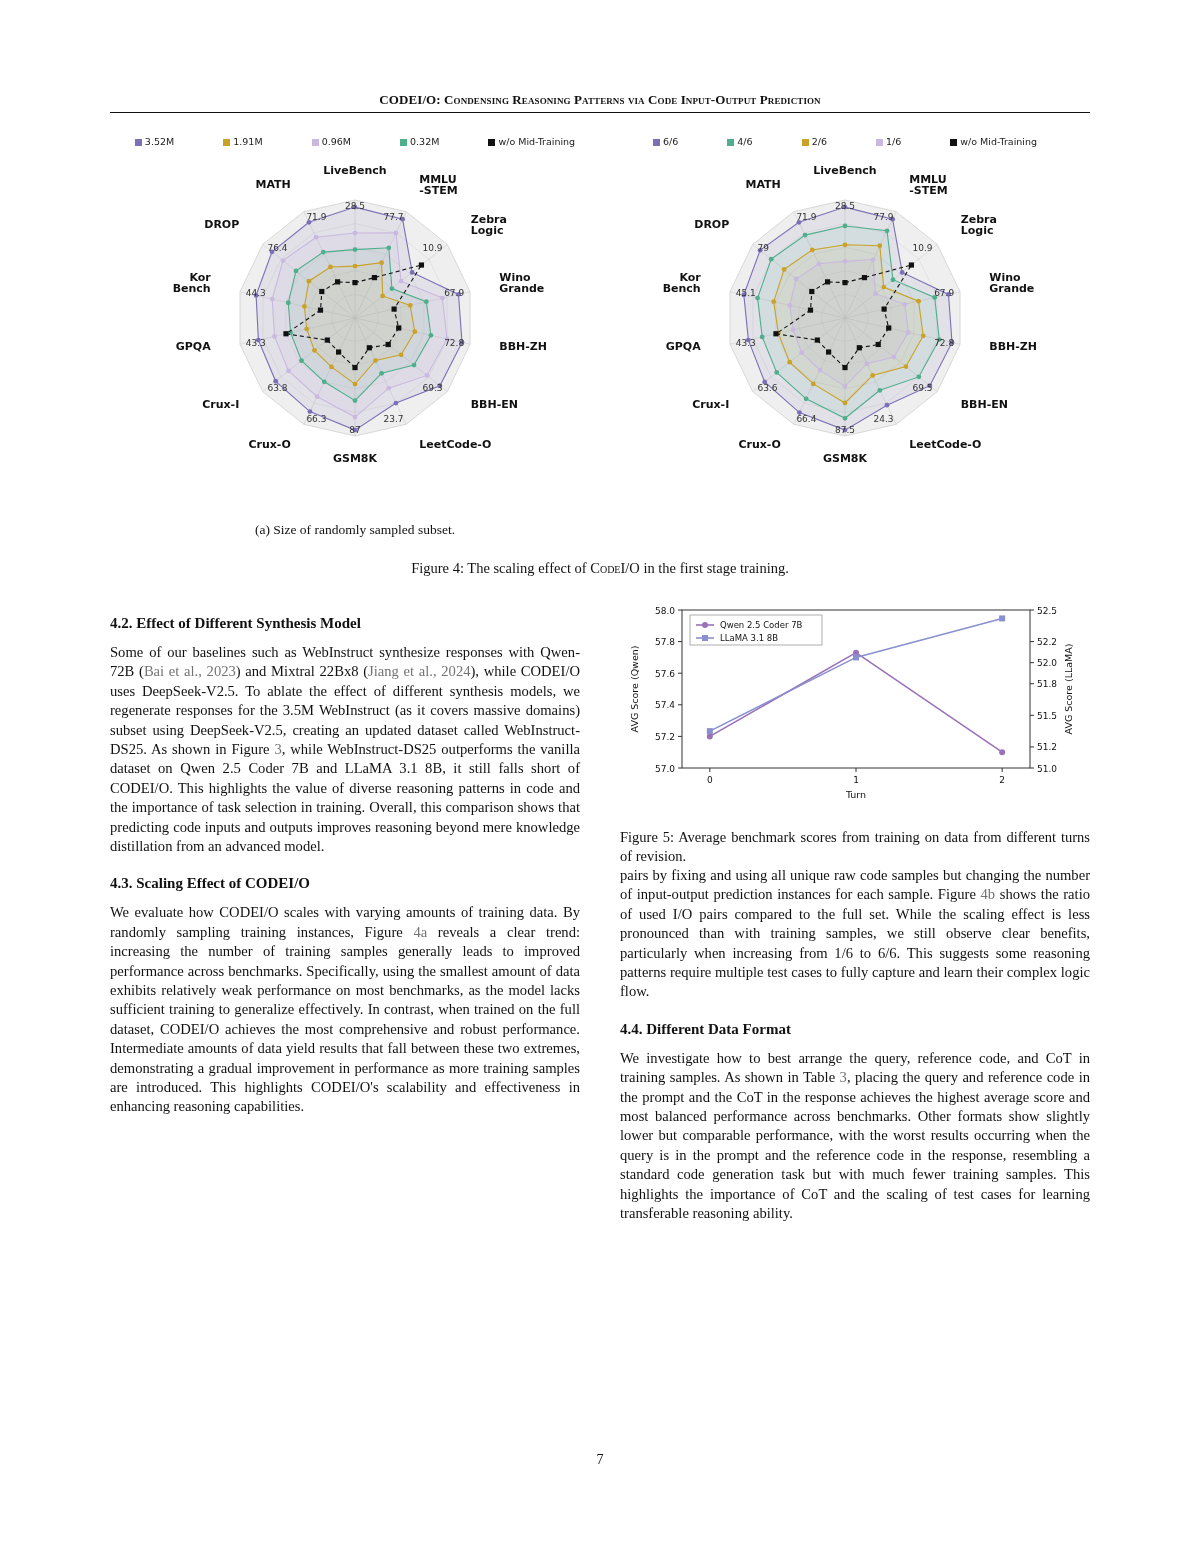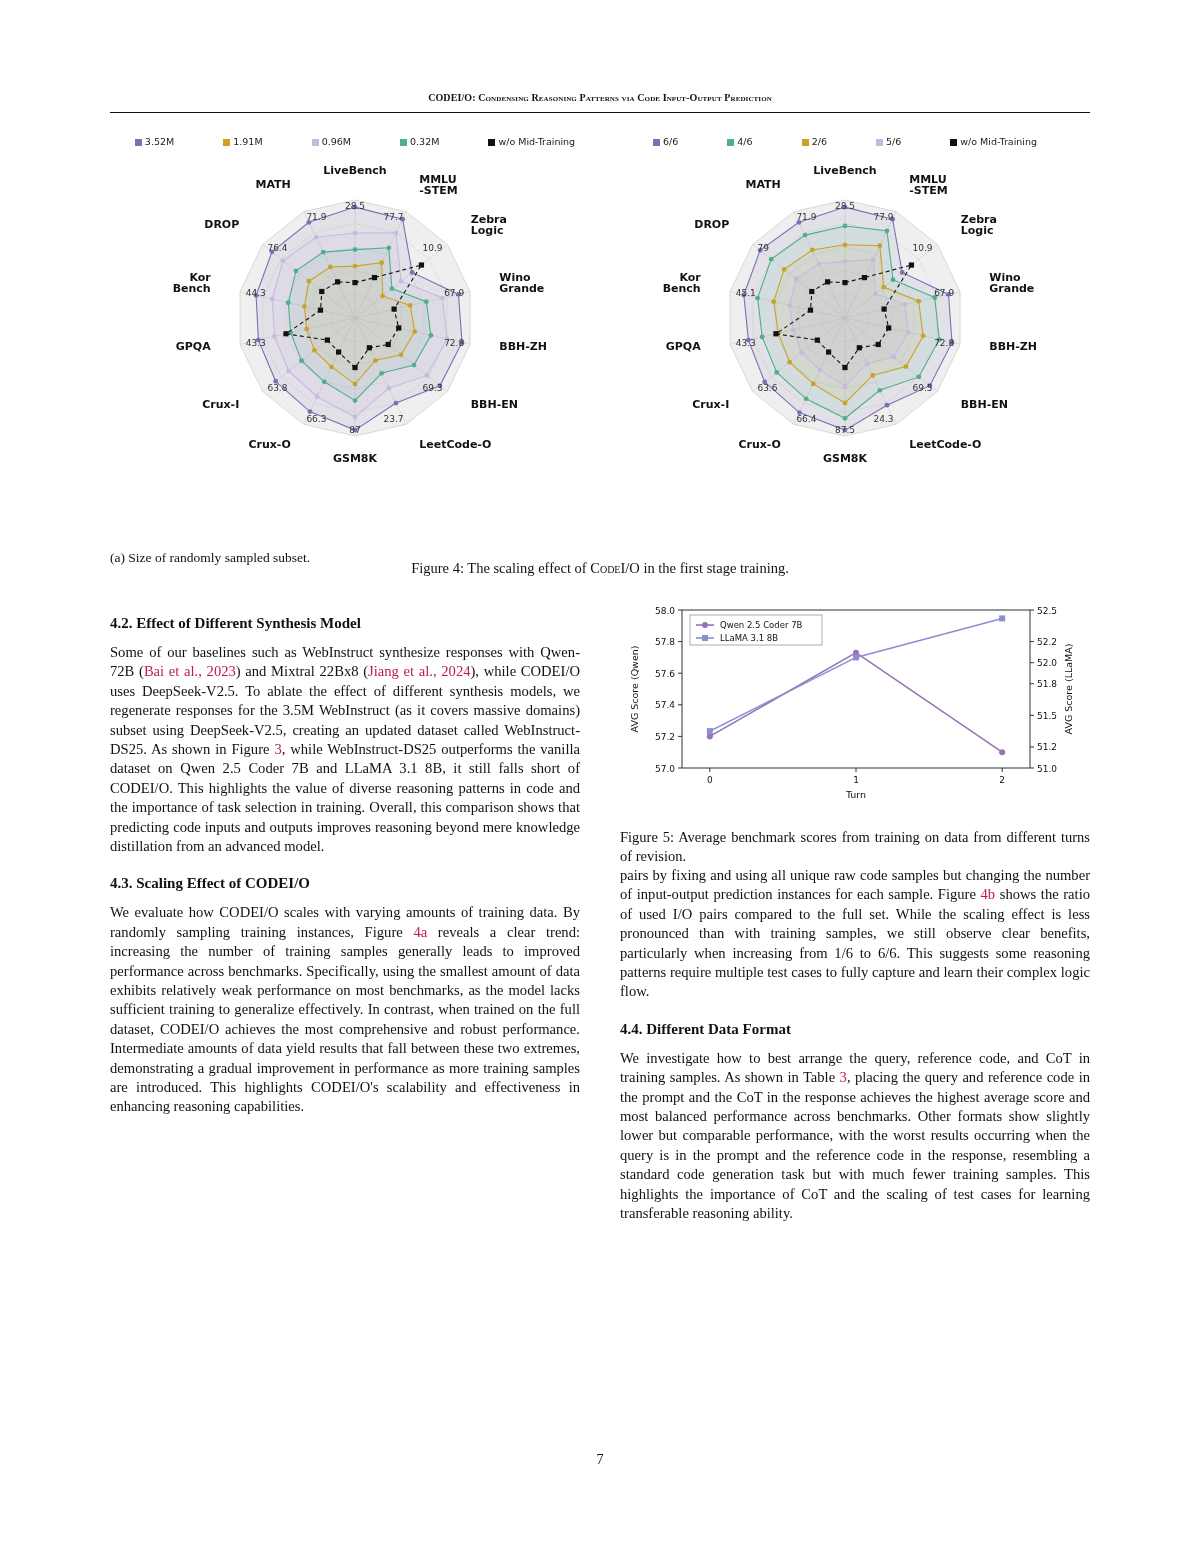--- a/index.html
+++ b/index.html
@@ -14,21 +14,21 @@
   }
   .page {
     position: absolute;
     left: 0; top: 0;
     width: 1200px; height: 1555px;
   }
   .running-head {
     position: absolute;
     left: 110px; top: 92px; width: 980px;
     text-align: center;
-    font-size: 10px;
+    font-size: 13px;
     font-variant: small-caps;
     font-weight: bold;
     letter-spacing: 0.1px;
   }
   .head-rule {
     position: absolute;
     left: 110px; top: 112px; width: 980px;
     height: 1px; background: #111;
   }
   .figure-area {
@@ -45,21 +45,21 @@
     font-size: 9.5px;
     color: #222;
   }
   .legend span.item { margin: 0 23px; white-space: nowrap; }
   .legend span.swatch {
     display: inline-block; width: 7px; height: 7px;
     margin-right: 3px; vertical-align: middle;
   }
   .subcaption {
     position: absolute; top: 396px; left: 0; width: 490px;
-    text-align: left; font-size: 13.5px; margin-top: 28px;
+    text-align: center; font-size: 13.5px;
   }
   .figcaption {
     position: absolute; left: 110px; top: 560px; width: 980px;
     text-align: center; font-size: 14.5px;
   }
   .sc { font-variant: small-caps; margin-top: 44px; }
   .col {
     position: absolute;
     top: 614px;
     width: 470px;
@@ -70,21 +70,21 @@
   .col.left { left: 110px; }
   .col.right { left: 620px; }
   h2.sec {
     font-size: 15px;
     font-weight: bold;
     margin: 0 0 9px 0;
     font-family: "Liberation Serif", serif;
   }
   h2.sec.spaced { margin-top: 18px; }
   p.body { margin: 0 0 11px 0; text-indent: 0; }
-  a.cite { color: #be185d; text-decoration: none; }
+  a.cite { color: #737373; text-decoration: none; }
   .fig5-box {
     position: absolute;
     left: 620px; top: 598px;
     width: 470px; height: 215px;
   }
   .fig5-caption {
     position: absolute; left: 620px; top: 828px; width: 470px;
     font-size: 14.5px; line-height: 1.33; text-align: justify;
   }
   .pagenum {
@@ -244,21 +244,21 @@
           </g>
       </svg>
       <div class="subcaption">(a) Size of randomly sampled subset.</div>
     </div>
 
     <div class="radar-panel right">
       <div class="legend">
         <span class="item"><span class="swatch" style="background:#7b6fb5"></span><span>6/6</span></span>
         <span class="item"><span class="swatch" style="background:#4fae8b"></span><span>4/6</span></span>
         <span class="item"><span class="swatch" style="background:#c9a227"></span><span>2/6</span></span>
-        <span class="item"><span class="swatch" style="background:#c9b8e0"></span><span>5/6</span></span>
+        <span class="item"><span class="swatch" style="background:#c9b8e0"></span><span>1/6</span></span>
         <span class="item"><span class="swatch" style="background:#111111"></span><span>w/o Mid-Training</span></span>
       </div>
       <svg width="490" height="375" viewBox="0 0 490 375" style="position:absolute;top:22px;left:0">
         <g id="radarB">
             <polygon points="245.0,52.0 296.2,63.7 337.3,96.4 360.0,143.7 360.0,196.3 337.3,243.6 296.2,276.3 245.0,288.0 193.8,276.3 152.7,243.6 130.0,196.3 130.0,143.7 152.7,96.4 193.8,63.7" fill="#efefef" stroke="#d8d8d8" stroke-width="1"></polygon>
             <polygon points="245.0,75.6 286.0,84.9 318.8,111.1 337.0,149.0 337.0,191.0 318.8,228.9 286.0,255.1 245.0,264.4 204.0,255.1 171.2,228.9 153.0,191.0 153.0,149.0 171.2,111.1 204.0,84.9" fill="none" stroke="#d8d8d8" stroke-width="0.6"></polygon>
             <polygon points="245.0,99.2 275.7,106.2 300.4,125.9 314.0,154.2 314.0,185.8 300.4,214.1 275.7,233.8 245.0,240.8 214.3,233.8 189.6,214.1 176.0,185.8 176.0,154.2 189.6,125.9 214.3,106.2" fill="none" stroke="#d8d8d8" stroke-width="0.6"></polygon>
             <polygon points="245.0,122.8 265.5,127.5 281.9,140.6 291.0,159.5 291.0,180.5 281.9,199.4 265.5,212.5 245.0,217.2 224.5,212.5 208.1,199.4 199.0,180.5 199.0,159.5 208.1,140.6 224.5,127.5" fill="none" stroke="#d8d8d8" stroke-width="0.6"></polygon>
             <polygon points="245.0,146.4 255.2,148.7 263.5,155.3 268.0,164.7 268.0,175.3 263.5,184.7 255.2,191.3 245.0,193.6 234.8,191.3 226.5,184.7 222.0,175.3 222.0,164.7 226.5,155.3 234.8,148.7" fill="none" stroke="#d8d8d8" stroke-width="0.6"></polygon>
             <line x1="245" y1="170" x2="245" y2="52" stroke="#cfcfcf" stroke-width="0.6"></line>

